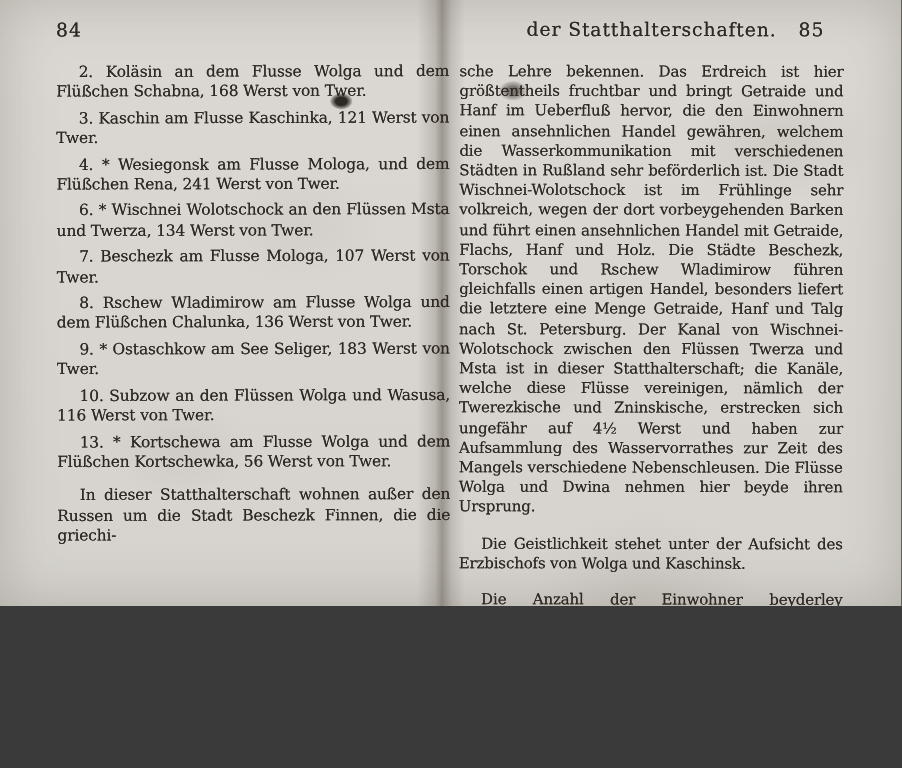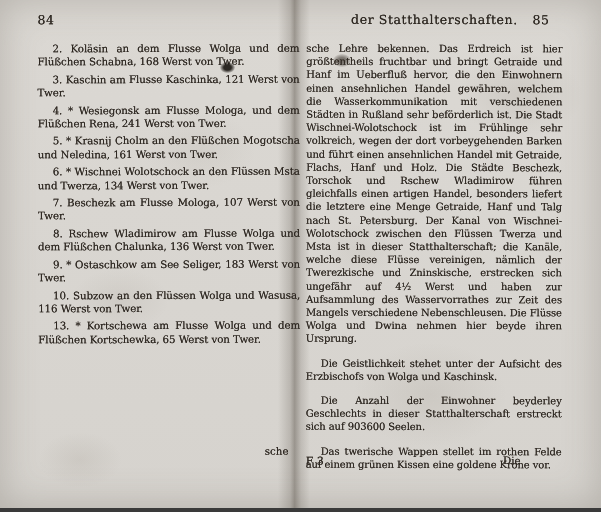--- a/index.html
+++ b/index.html
@@ -1,21 +1,21 @@
 <!DOCTYPE html>
 <html><head>
 <meta charset="utf-8">
 <style>
   html, body { margin: 0; padding: 0; background: #3a3a3a; }
   * { box-sizing: border-box; }
 
   .scan {
     position: relative;
     width: 601px;
-    height: 508px;
+    height: 404px;
     overflow: hidden;
     font-family: "DejaVu Serif", serif;
     color: #2e2822;
     background:
       radial-gradient(ellipse 90px 60px at 520px 95px,  rgba(115,105,90,0.12), transparent 70%),
       radial-gradient(ellipse 70px 45px at 120px 300px, rgba(115,105,90,0.09), transparent 70%),
       radial-gradient(ellipse 110px 75px at 430px 395px, rgba(120,110,95,0.11), transparent 70%),
       radial-gradient(ellipse 80px 55px at 200px 150px, rgba(120,110,95,0.08), transparent 70%),
       radial-gradient(ellipse 60px 40px at 80px 460px,  rgba(115,105,90,0.10), transparent 70%),
       radial-gradient(ellipse 55px 40px at 360px 250px, rgba(115,105,90,0.07), transparent 70%),
@@ -114,29 +114,29 @@
   <div class="page page-left">
     <div class="header">
       <span class="pagenum">84</span>
       <span class="spacer"></span>
     </div>
 
     <div>
       <p class="entry">2. Koläsin an dem Flusse Wolga und dem Flüßchen Schabna, 168 Werst von Twer.</p>
       <p class="entry">3. Kaschin am Flusse Kaschinka, 121 Werst von Twer.</p>
       <p class="entry">4. * Wesiegonsk am Flusse Mologa, und dem Flüßchen Rena, 241 Werst von Twer.</p>
-      <p class="entry">5. * Krasnij Cholm an den Flüßchen Mogotscha und Neledina, 161 Werst von Twer.</p>
       <p class="entry">6. * Wischnei Wolotschock an den Flüssen Msta und Twerza, 134 Werst von Twer.</p>
       <p class="entry">7. Beschezk am Flusse Mologa, 107 Werst von Twer.</p>
       <p class="entry">8. Rschew Wladimirow am Flusse Wolga und dem Flüßchen Chalunka, 136 Werst von Twer.</p>
       <p class="entry">9. * Ostaschkow am See Seliger, 183 Werst von Twer.</p>
       <p class="entry">10. Subzow an den Flüssen Wolga und Wasusa, 116 Werst von Twer.</p>
-      <p class="entry">13. * Kortschewa am Flusse Wolga und dem Flüßchen Kortschewka, 65 Werst von Twer.</p>
+      <p class="entry">13. * Kortschewa am Flusse Wolga und dem Flüßchen Kortschewka, 56 Werst von Twer.</p>
     </div>
 
+    <p class="entry closing">In dieser Statthalterschaft wohnen außer den Russen um die Stadt Beschezk Finnen, die die griechi-</p>
 
     <div class="catchword">sche</div>
   </div>
 
   <div class="page page-right">
     <div class="header">
       <span class="spacer"></span>
       <span class="title">der Statthalterschaften.</span>
       <span class="pagenum">85</span>
     </div>

